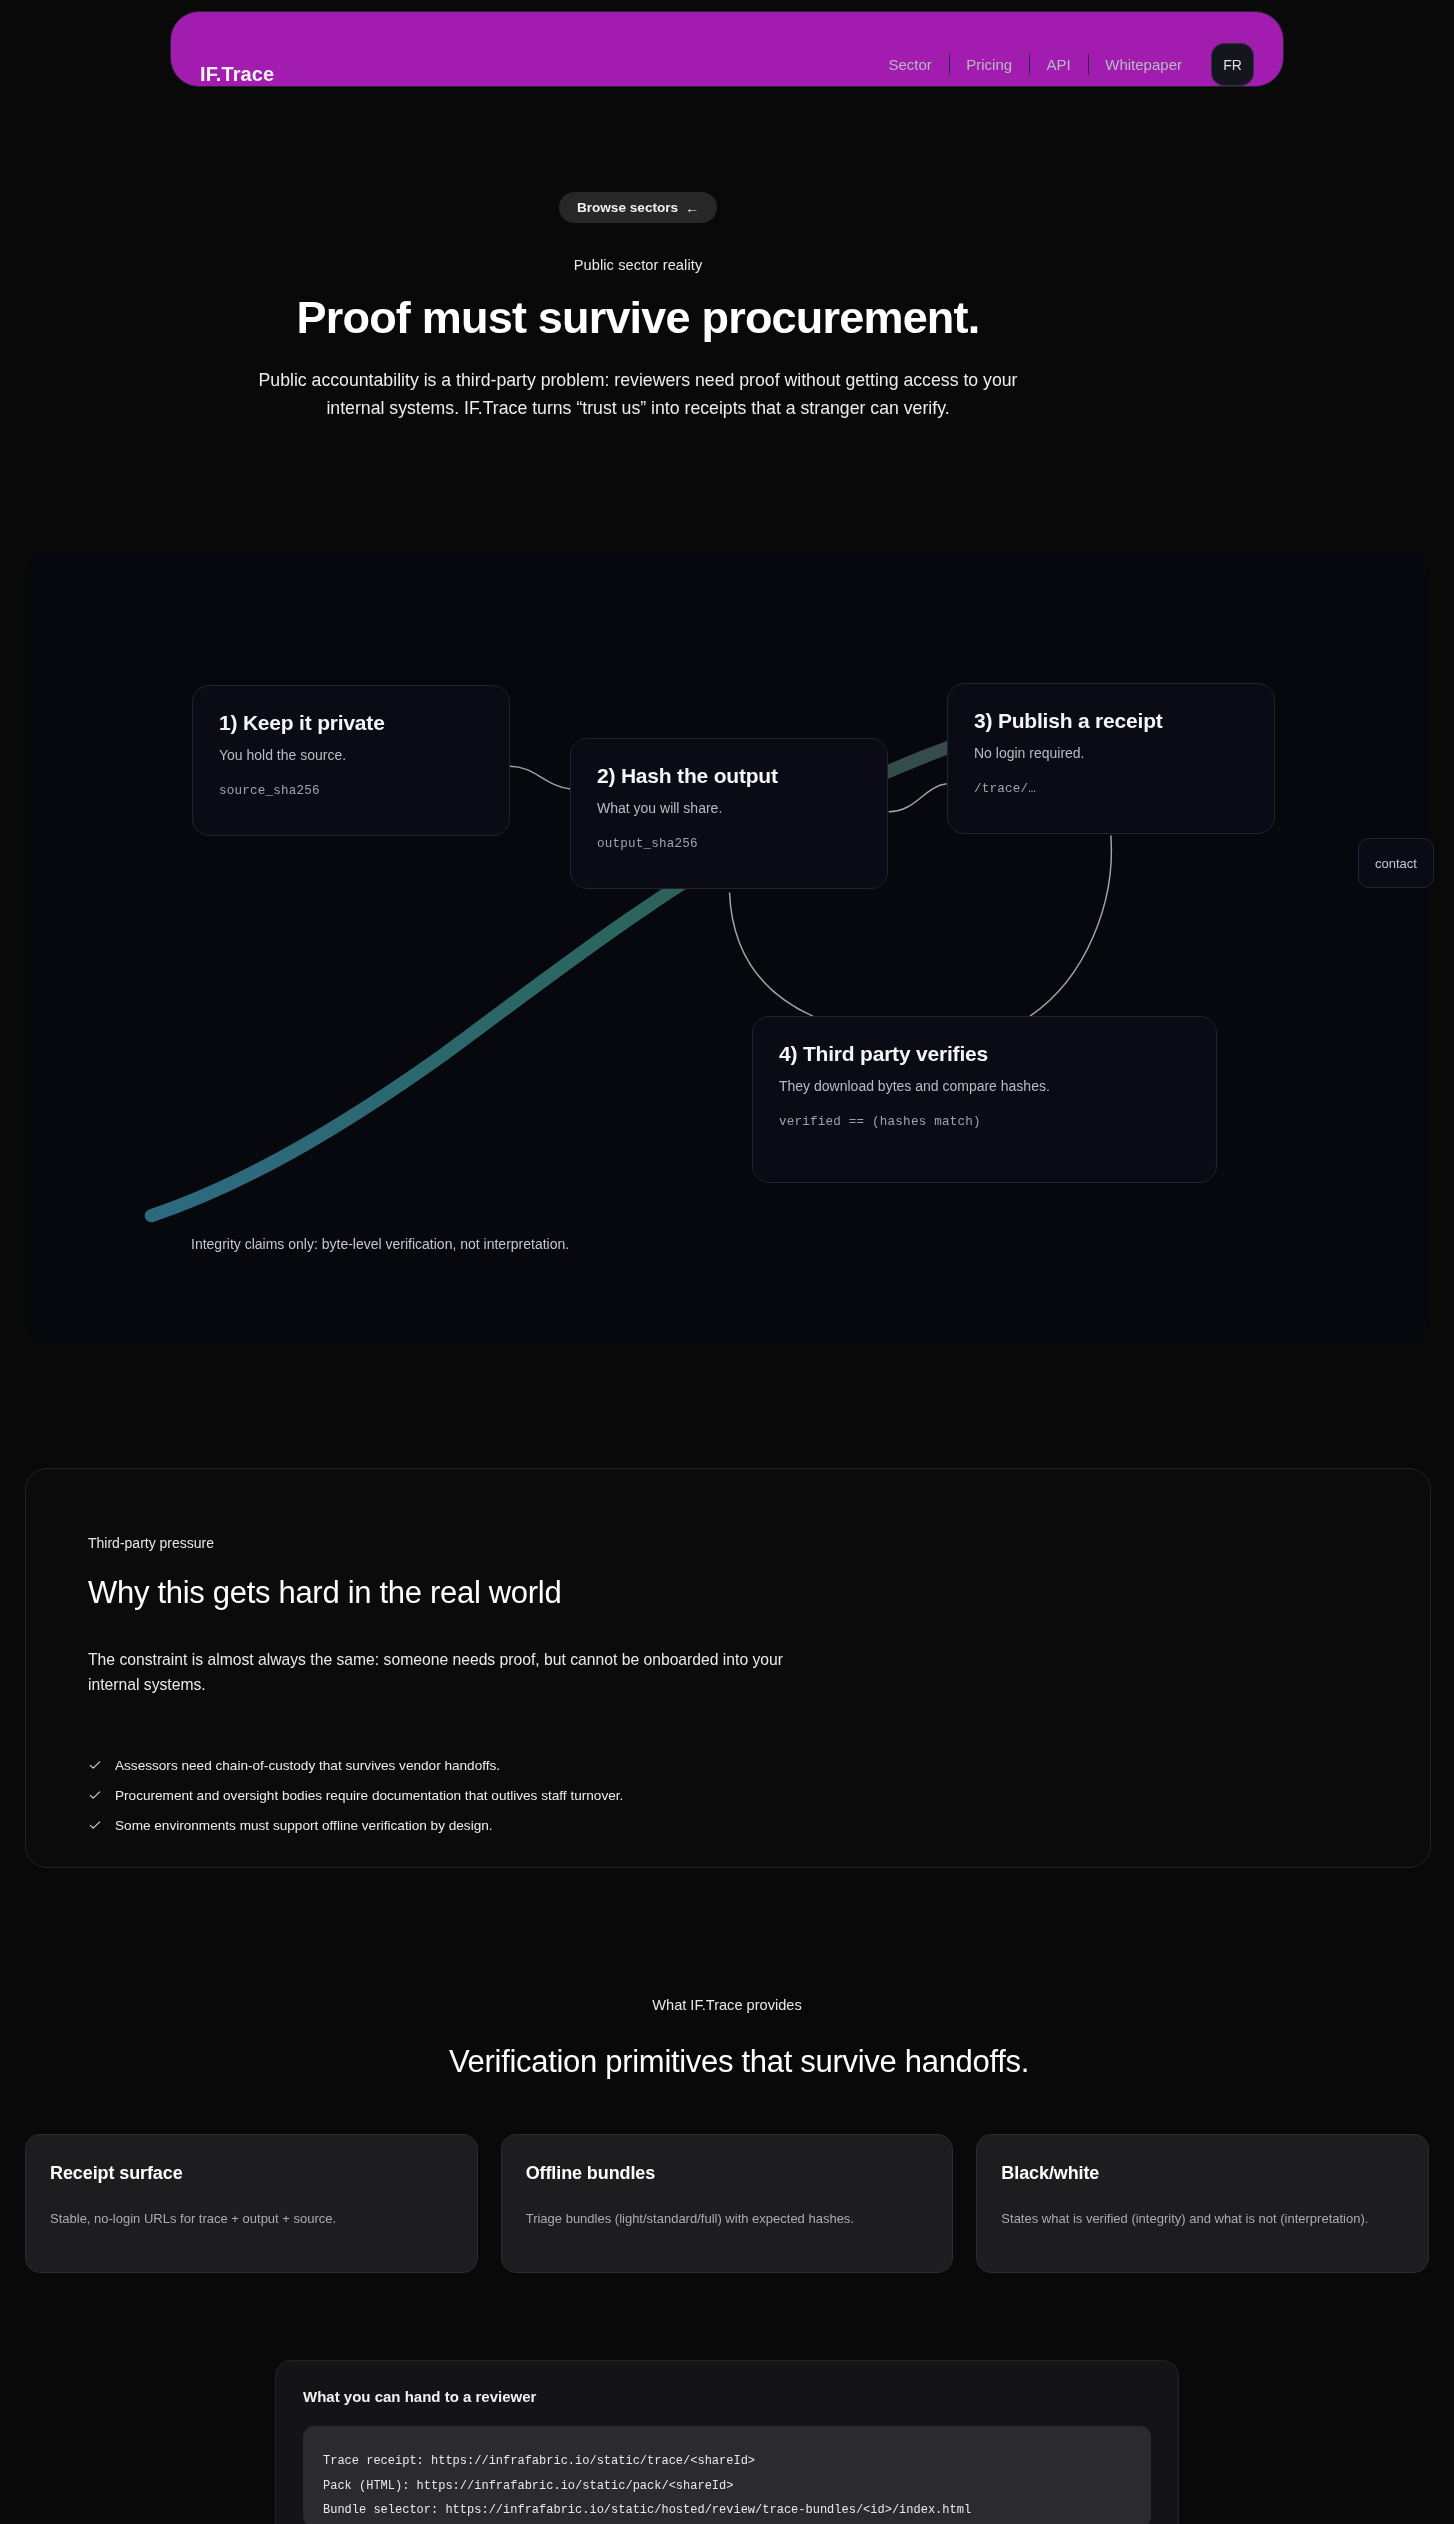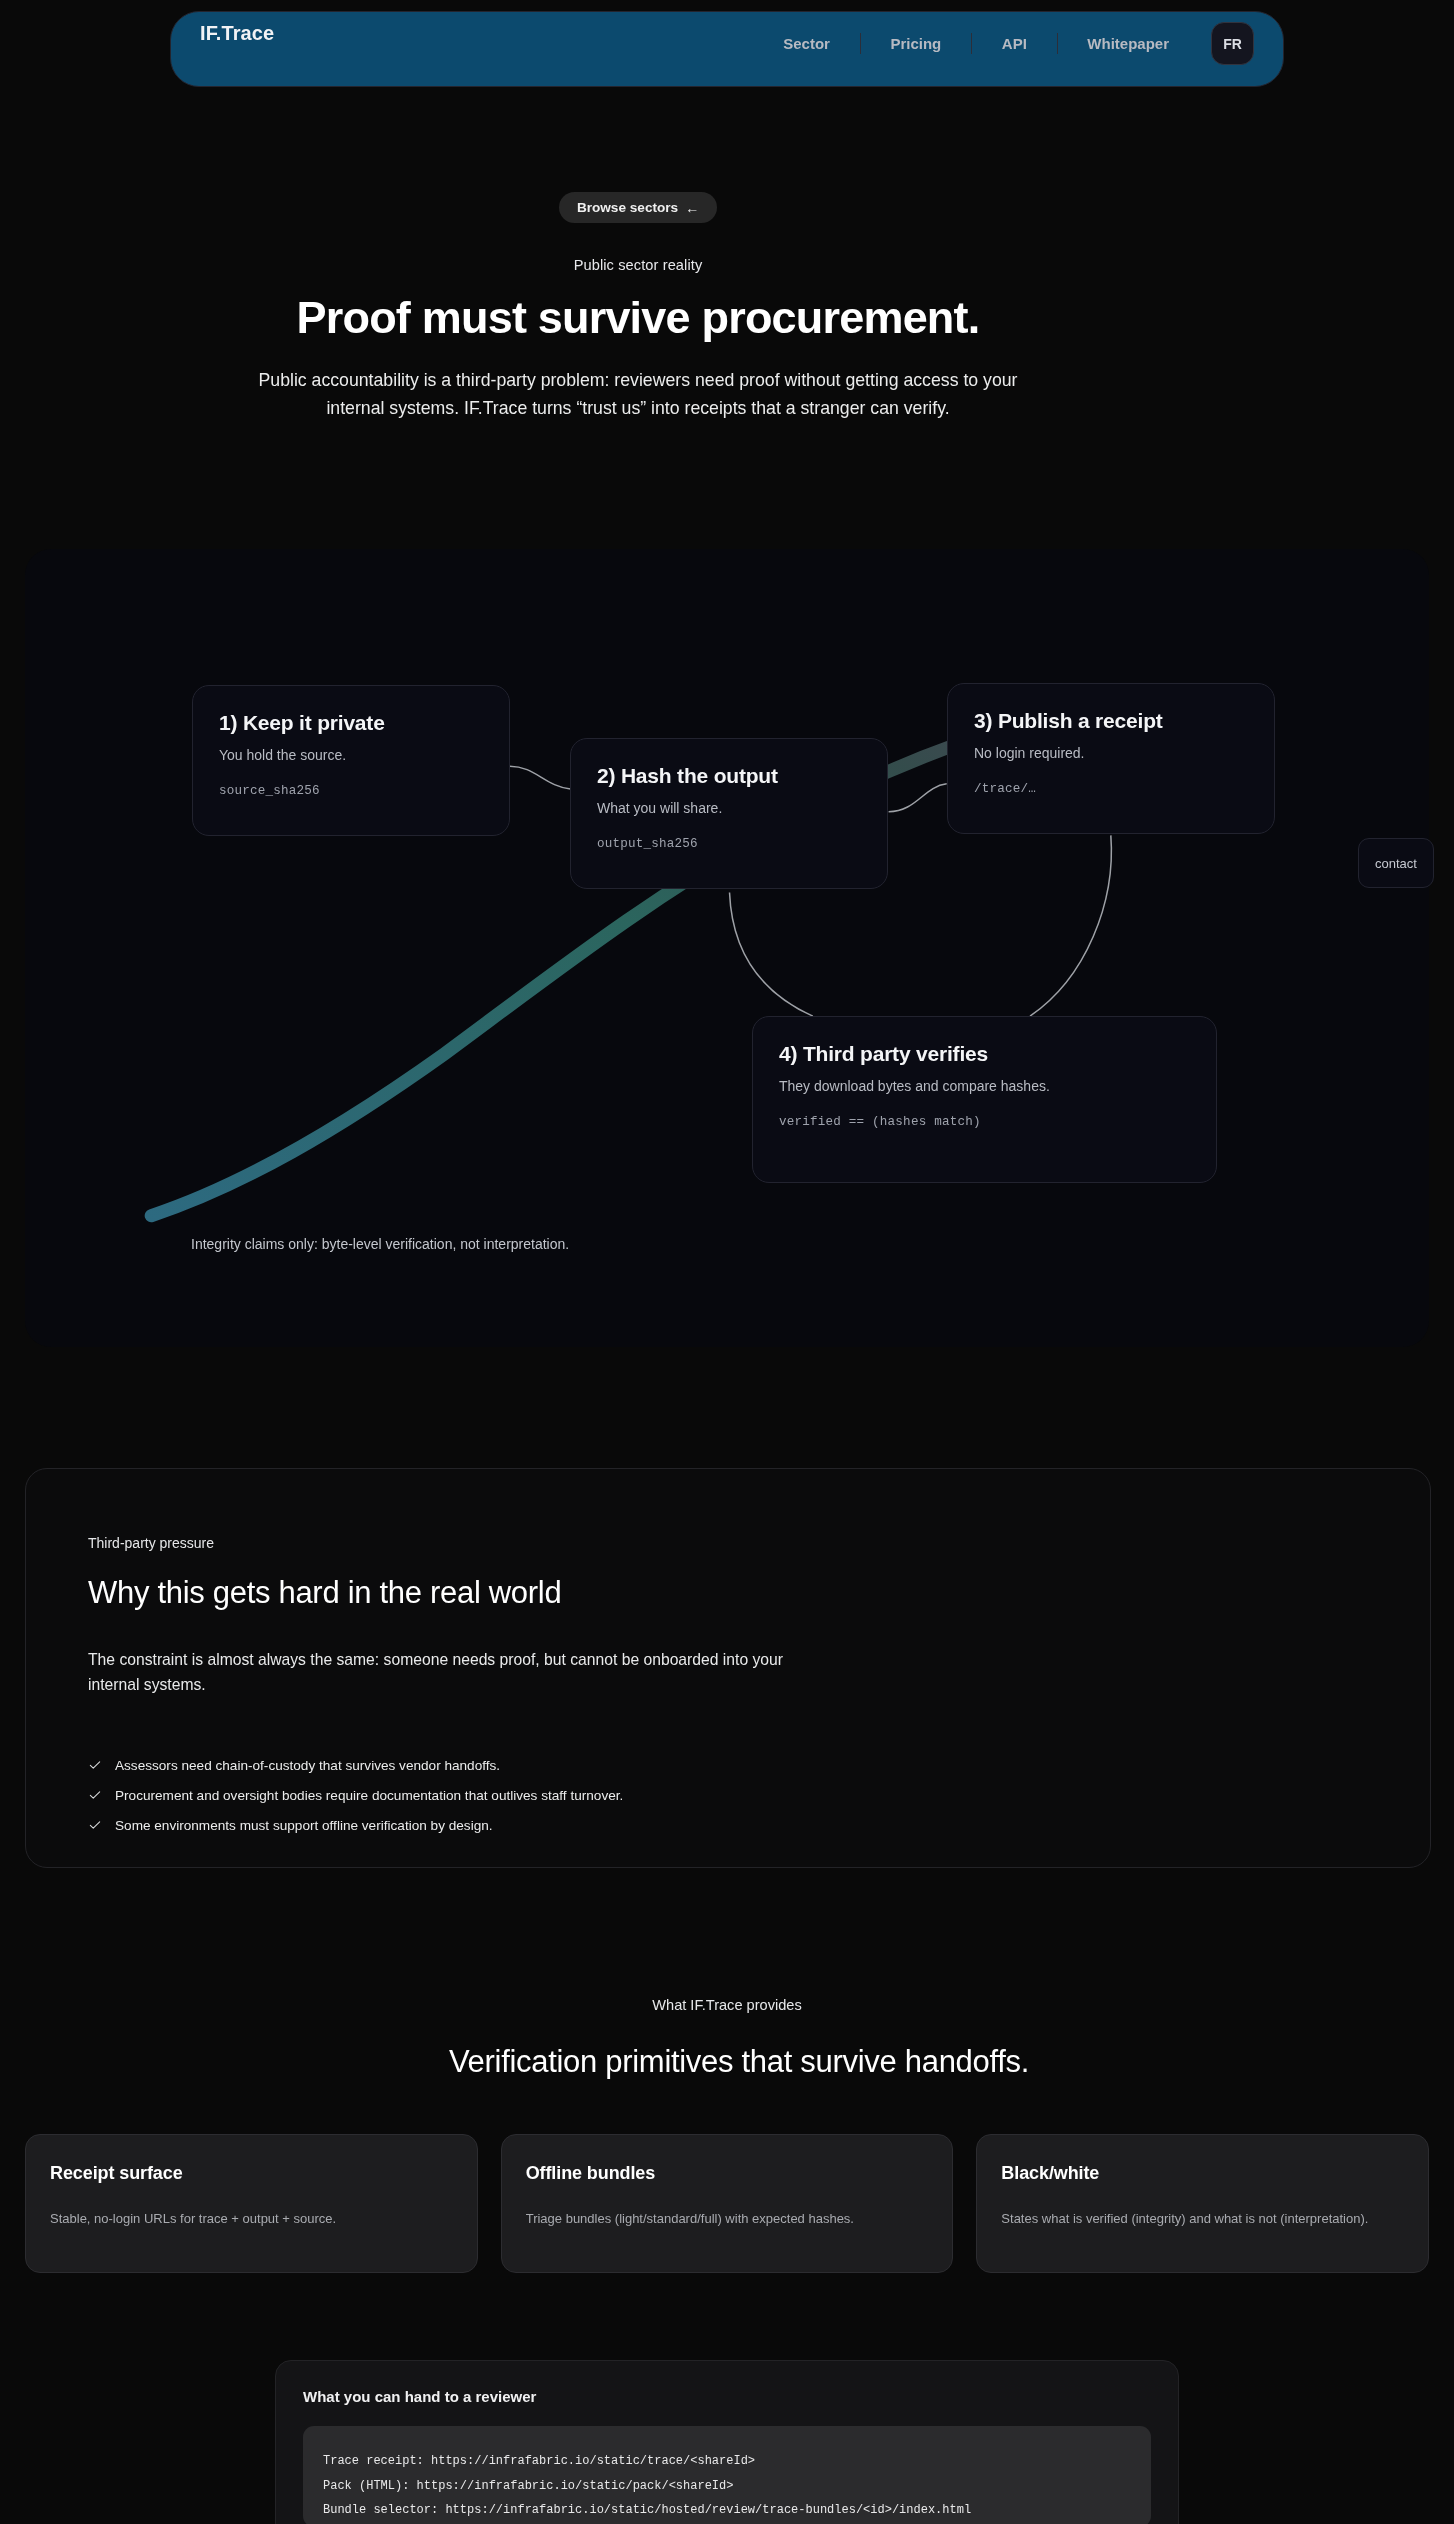--- a/index.html
+++ b/index.html
@@ -7,26 +7,26 @@
   body{
     width:1454px;height:2865px;position:relative;overflow:hidden;
     font-family:"Liberation Sans",sans-serif;color:#fff;
     -webkit-font-smoothing:antialiased;
   }
 
   
   .nav-wrap{position:absolute;left:170px;top:11px;width:1114px;height:76px;}
   .nav{
     width:100%;height:100%;border-radius:29px;
-    background:#0c4a6e;border:0.5px solid #23242e;
-    display:flex;align-items:flex-start;justify-content:space-between;
-    padding:10px 29px;
+    background:#a21caf;border:0.5px solid #23242e;
+    display:flex;align-items:flex-end;justify-content:space-between;
+    padding:0 29px;
   }
   .brand{font-size:20px;font-weight:600;letter-spacing:0.1px;color:#f2f3f5;}
-  .nav-right{display:flex;align-items:center;gap:13px;font-weight:bold;}
+  .nav-right{display:flex;align-items:center;gap:0px;}
   .nav-link{
     font-size:15px;color:#b7bac2;padding:0 17px;white-space:nowrap;
   }
   .nav-sep{width:0.5px;height:21px;background:#2c2e39;}
   .lang-pill{
     margin-left:12px;width:43px;height:43px;border-radius:13px;
     border:0.5px solid #31333e;background:#14151f;
     display:flex;align-items:center;justify-content:center;
     font-size:14px;color:#dcdee4;
   }

